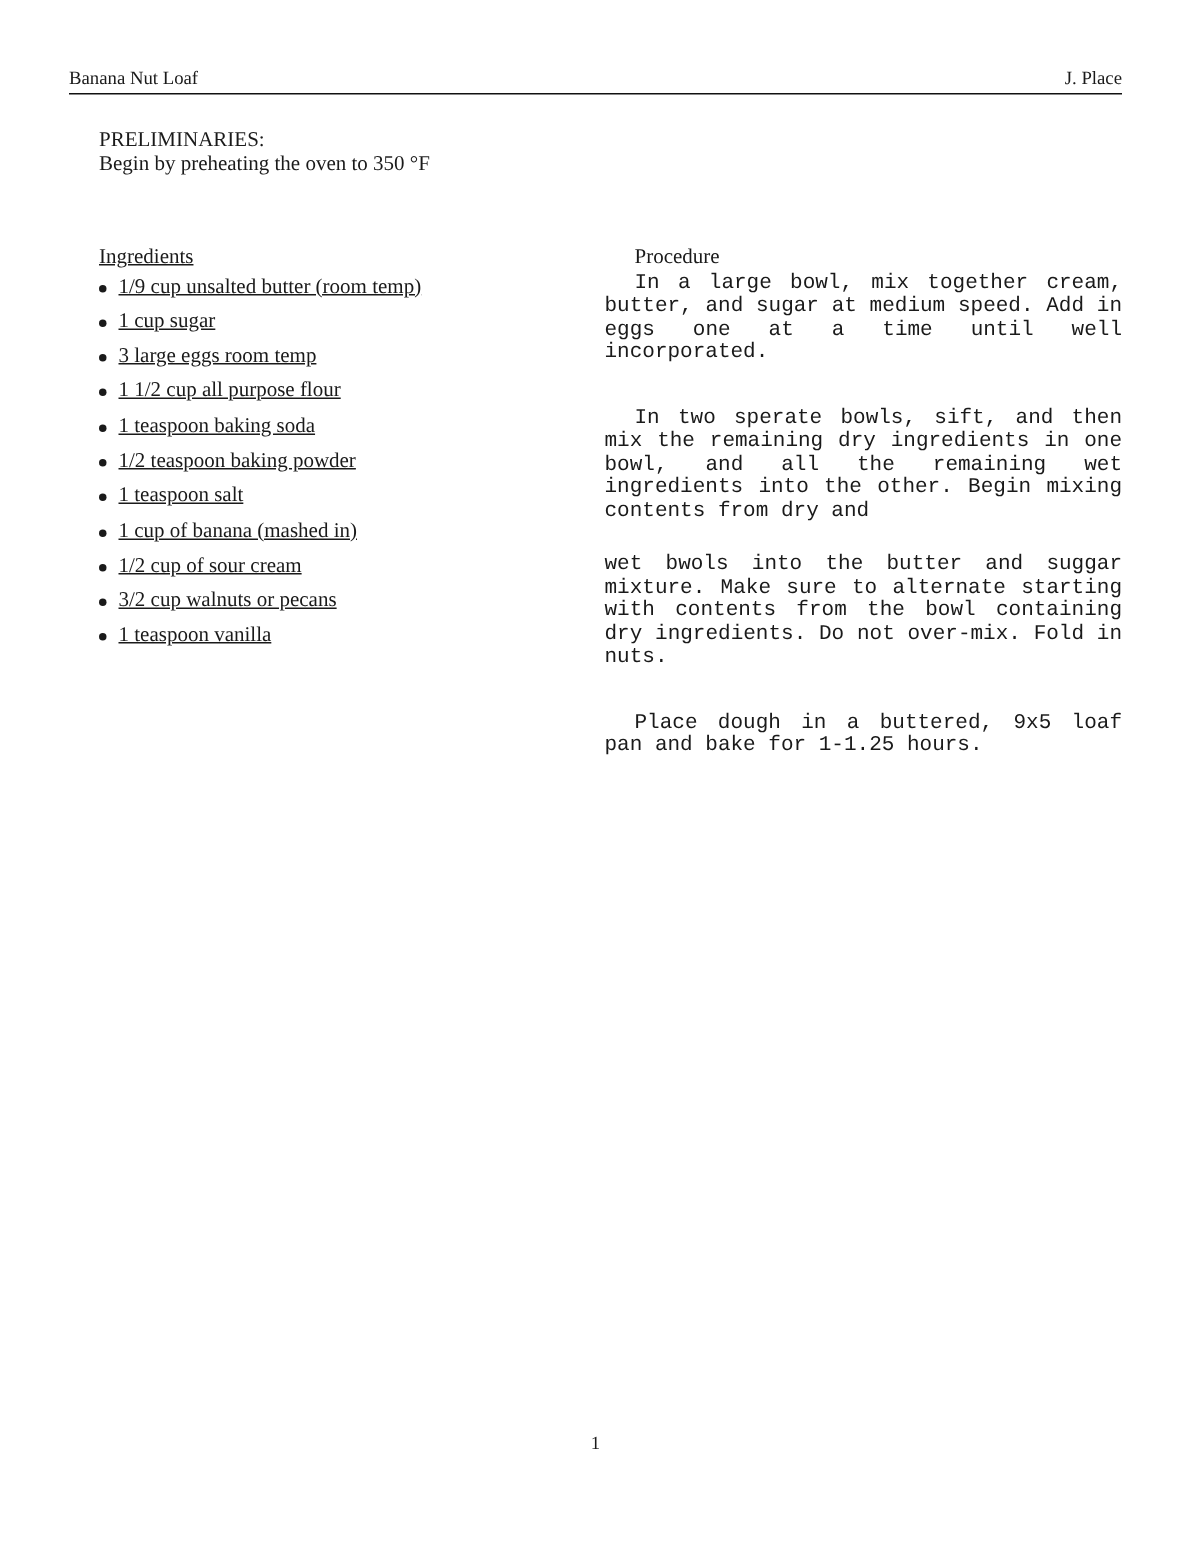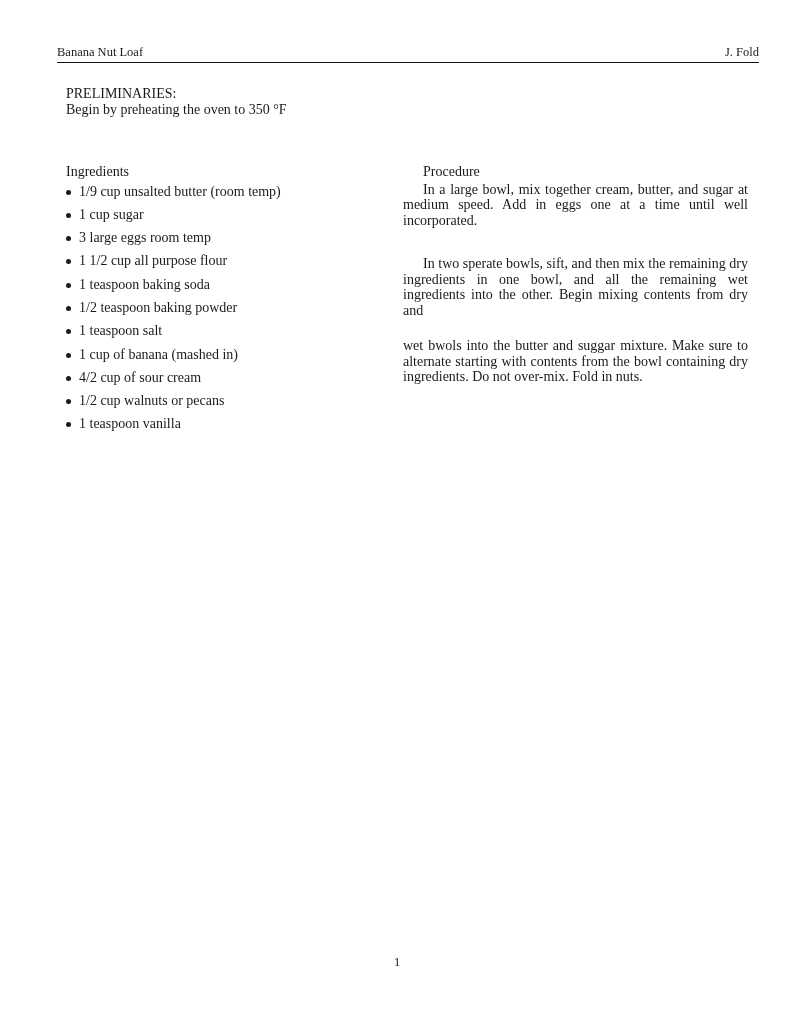--- a/index.html
+++ b/index.html
@@ -22,21 +22,20 @@
     }
     .header {
       position: absolute;
       left: 46px;
       top: 45px;
       width: 702px;
       height: 17px;
       border-bottom: 1px solid #111;
       font-family: "Liberation Serif", serif;
       font-size: 12.5px;
-      margin-left: 11px;
     }
     .header .left { position: absolute; left: 0; top: 0; }
     .header .right { position: absolute; right: 0; top: 0; }
 
     .text {
       font-family: "Liberation Serif", serif;
       font-size: 14px;
       line-height: 15.5px;
     }
 
@@ -44,20 +43,21 @@
       position: absolute;
       left: 66px;
       top: 86px;
     }
 
     .ingredients {
       position: absolute;
       left: 66px;
       top: 164px;
       width: 300px;
+      text-decoration: underline;
     }
     .ingredients .heading { margin-bottom: 4px; }
     .ingredients ul {
       list-style: none;
       margin: 0;
       padding: 0;
     }
     .ingredients li {
       position: relative;
       padding-left: 13px;
@@ -80,20 +80,21 @@
       width: 345px;
     }
     .procedure .heading {
       text-indent: 20px;
       margin-bottom: 2px;
     }
     .procedure p {
       margin: 0;
       text-align: justify;
       text-indent: 20px;
+      font-family: Liberation Mono, monospace;
     }
     .procedure p.noindent { text-indent: 0; }
     .procedure .gap-lg { height: 28px; }
     .procedure .gap-md { height: 20px; }
 
     .page-number {
       position: absolute;
       left: 0;
       width: 794px;
       top: 955px;
@@ -102,50 +103,51 @@
       font-size: 12.5px;
     }
   </style>
 </head>
 <body>
 
 <div class="page">
 
   <div class="header">
     <span class="left">Banana Nut Loaf</span>
-    <span class="right">J. Fold</span>
+    <span class="right">J. Place</span>
   </div>
 
   <div class="prelim text">
     <div>PRELIMINARIES:</div>
     <div>Begin by preheating the oven to 350 °F</div>
   </div>
 
   <div class="ingredients text">
     <div class="heading">Ingredients</div>
     <ul>
       <li><span class="bullet"></span><span>1/9 cup unsalted butter (room temp)</span></li>
       <li><span class="bullet"></span><span>1 cup sugar</span></li>
       <li><span class="bullet"></span><span>3 large eggs room temp</span></li>
       <li><span class="bullet"></span><span>1 1/2 cup all purpose flour</span></li>
       <li><span class="bullet"></span><span>1 teaspoon baking soda</span></li>
       <li><span class="bullet"></span><span>1/2 teaspoon baking powder</span></li>
       <li><span class="bullet"></span><span>1 teaspoon salt</span></li>
       <li><span class="bullet"></span><span>1 cup of banana (mashed in)</span></li>
-      <li><span class="bullet"></span><span>4/2 cup of sour cream</span></li>
-      <li><span class="bullet"></span><span>1/2 cup walnuts or pecans</span></li>
+      <li><span class="bullet"></span><span>1/2 cup of sour cream</span></li>
+      <li><span class="bullet"></span><span>3/2 cup walnuts or pecans</span></li>
       <li><span class="bullet"></span><span>1 teaspoon vanilla</span></li>
     </ul>
   </div>
 
   <div class="procedure text">
     <div class="heading">Procedure</div>
     <p>In a large bowl, mix together cream, butter, and sugar at medium speed. Add in eggs one at a time until well incorporated.</p>
     <div class="gap-lg"></div>
     <p>In two sperate bowls, sift, and then mix the remaining dry ingredients in one bowl, and all the remaining wet ingredients into the other.  Begin mixing contents from dry and</p>
     <div class="gap-md"></div>
     <p class="noindent">wet bwols into the butter and suggar mixture. Make sure to alternate starting with contents from the bowl containing dry ingredients. Do not over-mix. Fold in nuts.</p>
     <div class="gap-lg"></div>
+    <p>Place dough in a buttered, 9x5 loaf pan and bake for 1-1.25 hours.</p>
   </div>
 
   <div class="page-number">1</div>
 
 </div>
 
 </body></html>

